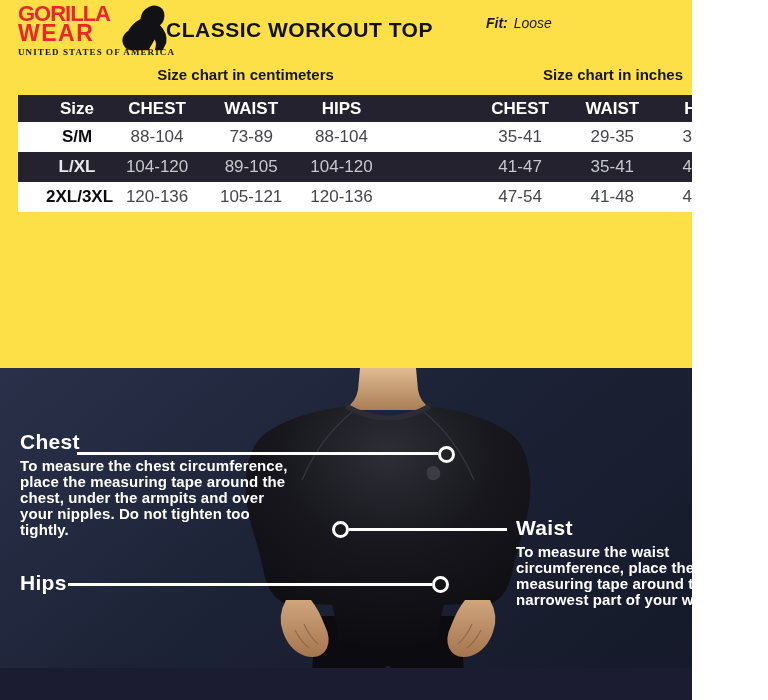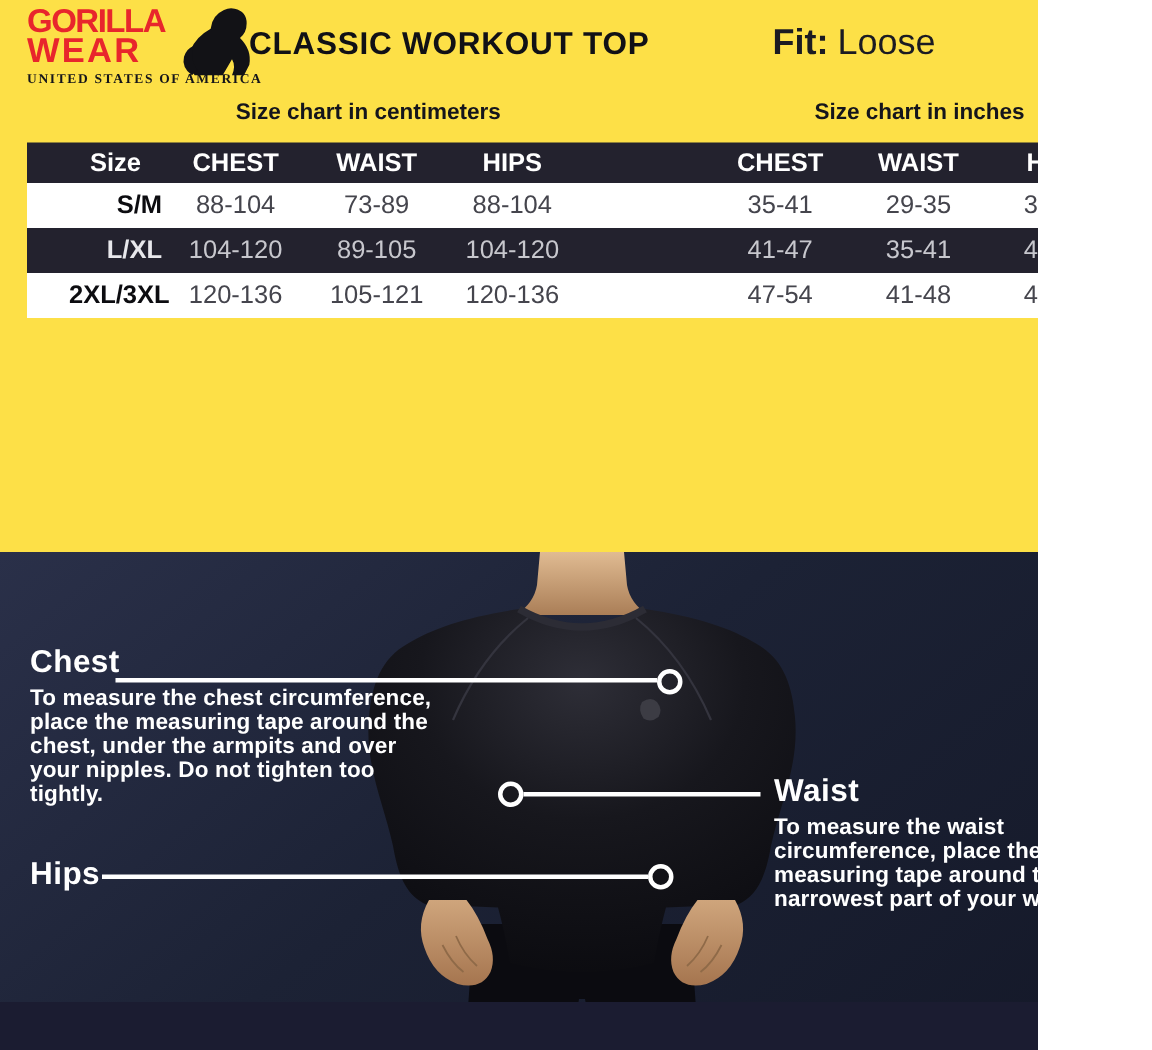--- a/index.html
+++ b/index.html
@@ -7,39 +7,39 @@
   body { font-family:"Liberation Sans", sans-serif; background:#fff; }
   .page { position:relative; width:692px; height:700px; background:#fde047; overflow:hidden; }
 
   
   .logo-block { position:absolute; left:18px; top:4px; width:160px; }
   .logo-word1 { color:#e8262c; font-weight:800; font-size:22px; letter-spacing:-1px; line-height:19px; }
   .logo-word2 { color:#e8262c; font-weight:800; font-size:23px; letter-spacing:1.5px; line-height:20px; }
   .logo-tagline { font-family:"Liberation Serif", serif; font-weight:700; font-size:9px; letter-spacing:1.1px; color:#15151a; margin-top:4px; white-space:nowrap; }
   .gorilla-svg { position:absolute; left:99px; top:0px; }
   .page-title { position:absolute; left:166px; top:18px; font-size:21px; font-weight:700; letter-spacing:0.5px; color:#111116; }
-  .fit-line { position:absolute; left:515px; top:15px; font-size:24px; color:#1b1b22; }
+  .fit-line { position:absolute; left:486px; top:15px; font-size:14px; color:#1b1b22;font-style:italic; }
   .fit-label { font-weight:800; }
   .fit-value { font-weight:400; margin-left:6px; }
 
   
   .sub-heading { position:absolute; top:66px; font-size:15px; font-weight:700; color:#15151c; text-align:center; }
   .sub-cm { left:118px; width:255px; }
   .sub-in { left:492px; width:242px; }
 
   
   .size-table { position:absolute; left:18px; top:95px; width:732px; font-size:17px; }
   .trow { display:flex; align-items:center; }
   .thead { height:27px; background:#23222e; color:#ffffff; font-weight:700; }
   .tdata { height:30px; background:#ffffff; }
   .tdata.dark { background:#23222e; }
   .cell { text-align:center; }
   .c1 { width:12.3%;padding-left:28px; } .c2 { width:13.4%; } .c3 { width:12.3%; } .c4 { width:12.4%; }
   .cgap { width:11.9%; } .c5 { width:12.6%; } .c6 { width:12.6%; } .c7 { width:12.5%; }
-  .tdata .size-label { font-weight:700; color:#0c0c10;text-align:right; }
+  .tdata .size-label { font-weight:700; color:#0c0c10; }
   .tdata .val { color:#45454d; }
   .tdata.dark .size-label { color:#e8e8ec; }
   .tdata.dark .val { color:#c7c7cd; }
 
   
   .measure-section { position:absolute; left:0; top:368px; width:768px; height:332px;
     background:linear-gradient(140deg, #2a3049 0%, #1c2235 45%, #141828 100%); }
   .model-svg { position:absolute; left:0; top:0; }
   .bottom-bar { position:absolute; left:0; top:300px; width:768px; height:32px; background:#1b1c31; }
 

